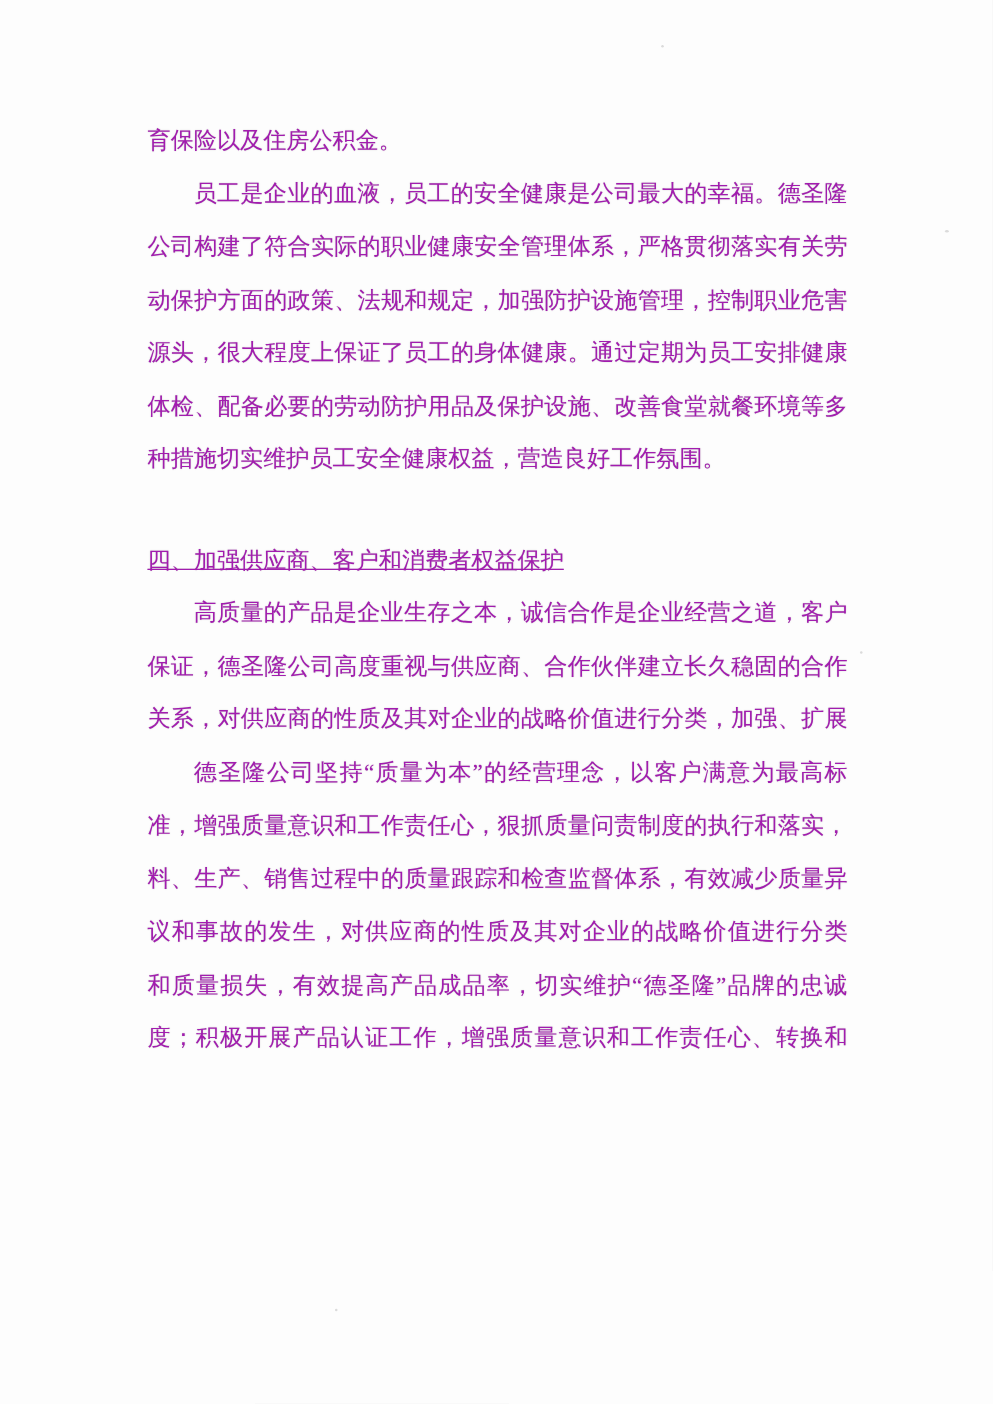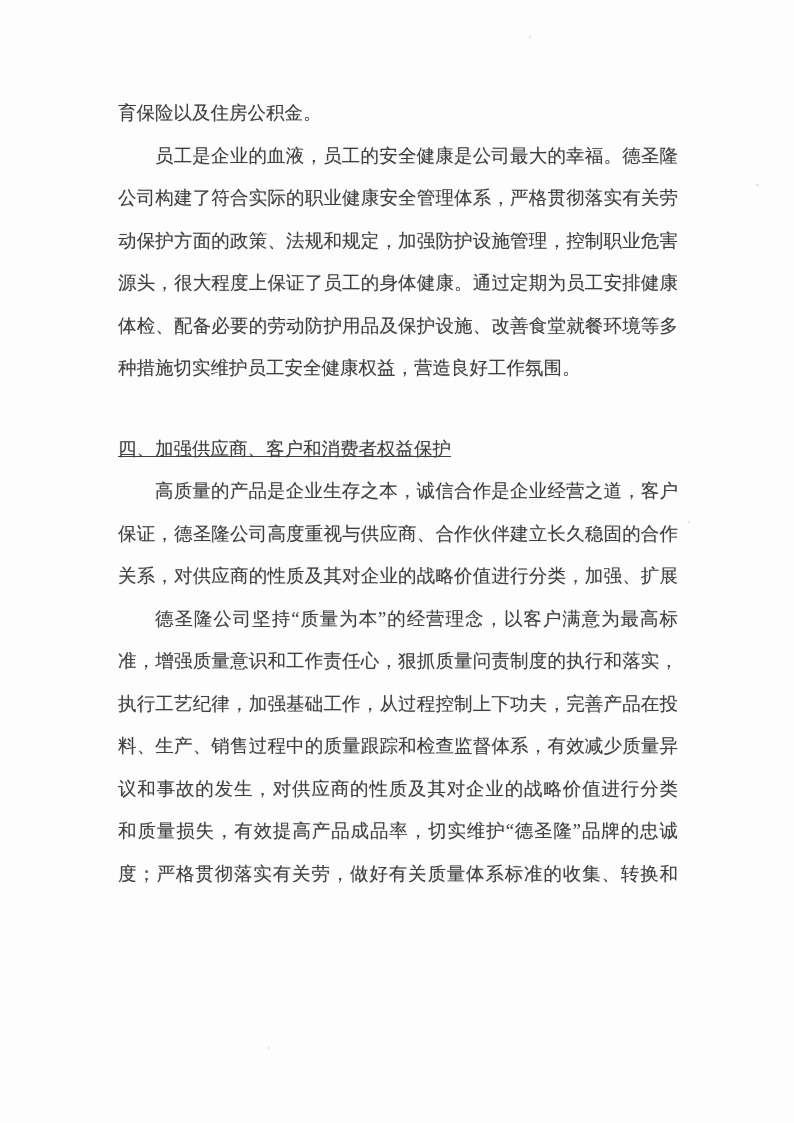--- a/index.html
+++ b/index.html
@@ -11,21 +11,21 @@
     margin: 0 auto;
     background: #fdfdfd;
     overflow: hidden;
     font-family: "Liberation Serif", "DejaVu Serif", serif;
   }
   .content {
     position: absolute;
     left: 118px;
     top: 92px;
     width: 560px;
-    color: #404040;
+    color: #a21caf;
     font-size: 18.5px;
     text-shadow: 0 0 1px rgba(70,70,70,0.35);
   }
   .line {
     height: 42.5px;
     line-height: 42.5px;
     text-align: justify;
     text-align-last: justify;
     overflow: visible;
   }
@@ -61,25 +61,24 @@
     <div class="line">体检、配备必要的劳动防护用品及保护设施、改善食堂就餐环境等多</div>
     <div class="line short">种措施切实维护员工安全健康权益，营造良好工作氛围。</div>
 
     <div class="line short heading">四、加强供应商、客户和消费者权益保护</div>
 
     <div class="line indent">高质量的产品是企业生存之本，诚信合作是企业经营之道，客户</div>
     <div class="line">保证，德圣隆公司高度重视与供应商、合作伙伴建立长久稳固的合作</div>
     <div class="line">关系，对供应商的性质及其对企业的战略价值进行分类，加强、扩展</div>
     <div class="line indent">德圣隆公司坚持“质量为本”的经营理念，以客户满意为最高标</div>
     <div class="line">准，增强质量意识和工作责任心，狠抓质量问责制度的执行和落实，</div>
-    <div class="line">执行工艺纪律，加强基础工作，从过程控制上下功夫，完善产品在投</div>
     <div class="line">料、生产、销售过程中的质量跟踪和检查监督体系，有效减少质量异</div>
     <div class="line">议和事故的发生，对供应商的性质及其对企业的战略价值进行分类</div>
     <div class="line">和质量损失，有效提高产品成品率，切实维护“德圣隆”品牌的忠诚</div>
-    <div class="line">度；严格贯彻落实有关劳，做好有关质量体系标准的收集、转换和</div>
+    <div class="line">度；积极开展产品认证工作，增强质量意识和工作责任心、转换和</div>
 
   </div>
 
   <span class="speck" style="left:529px; top:36px;  width:2px; height:2px;"></span>
   <span class="speck" style="left:756px; top:184px; width:3px; height:2px;"></span>
   <span class="speck" style="left:688px; top:521px; width:2px; height:2px;"></span>
   <span class="speck" style="left:268px; top:1047px;width:2px; height:2px;"></span>
 </div>
 
 </body></html>

